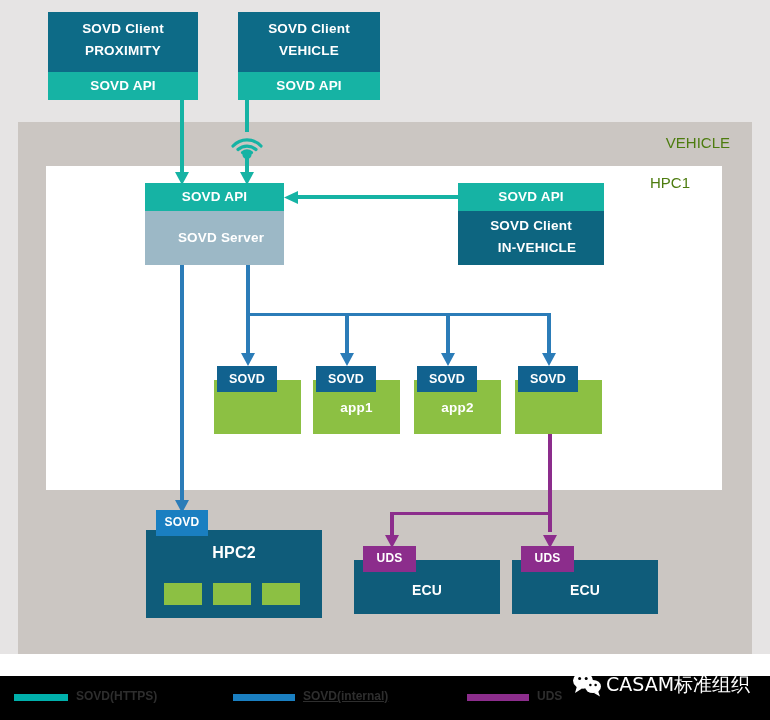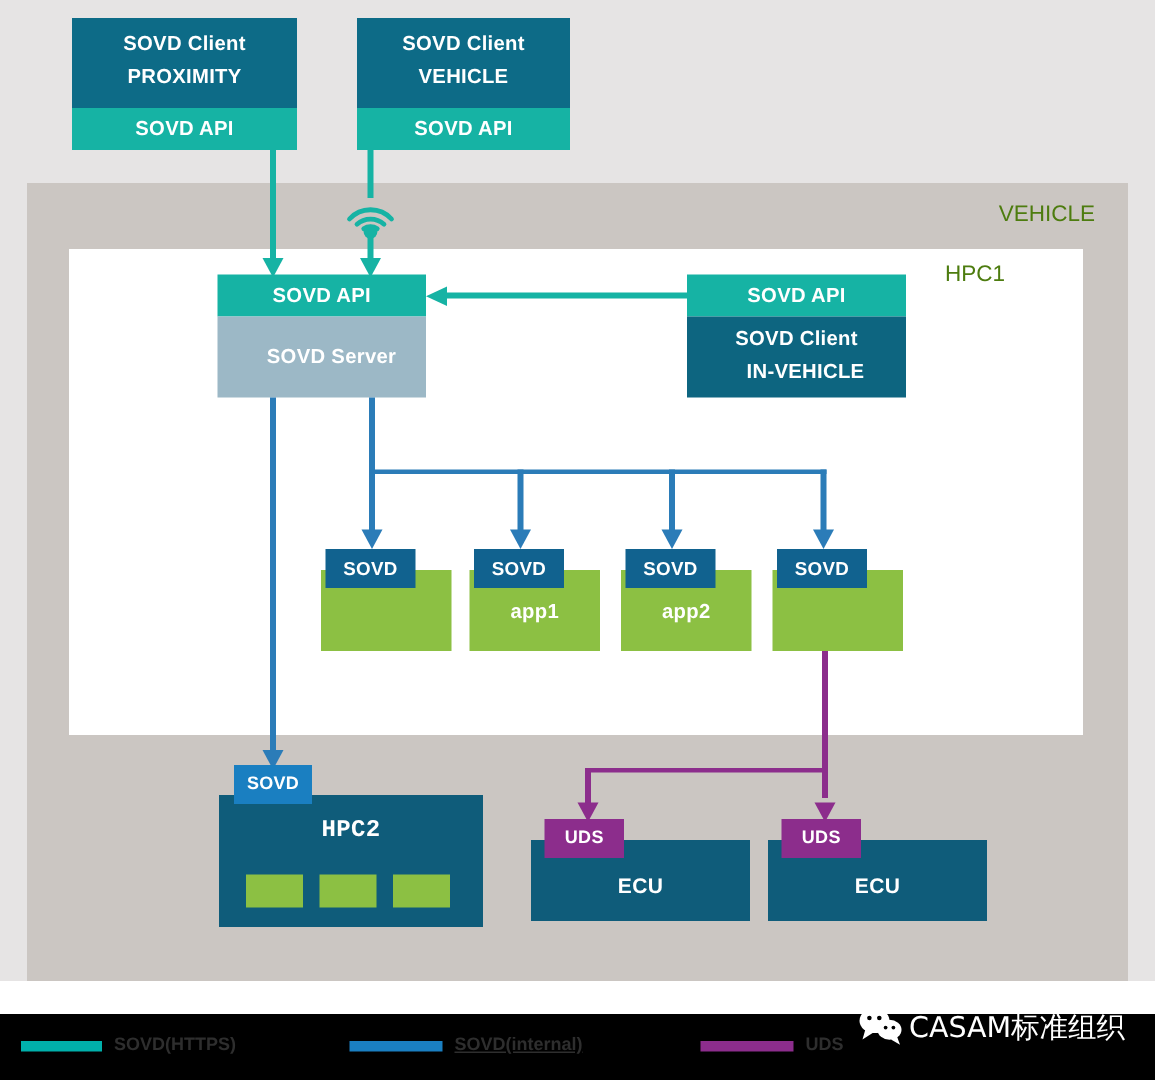--- a/index.html
+++ b/index.html
@@ -64,21 +64,21 @@
 <body>
 
 <div id="stage">
 
   <div class="box" id="vehicle" style="left:18px;top:122px;width:734px;height:532px;"></div>
 
   <div class="region-title" style="left:640px;top:134px;width:90px;font-size:15px;text-align:right;">VEHICLE</div>
 
   <div class="box" id="hpc1" style="left:46px;top:166px;width:676px;height:324px;"></div>
 
-  <div class="region-title" style="left:630px;top:174px;width:80px;font-size:15px;text-align:left;">HPC1</div>
+  <div class="region-title" style="left:630px;top:174px;width:80px;font-size:15px;text-align:center;">HPC1</div>
 
   <div class="box client-body" style="left:48px;top:12px;width:150px;height:60px;"></div>
   <div class="lbl" style="left:48px;top:18px;width:150px;height:22px;font-size:13.5px;">SOVD Client</div>
   <div class="lbl" style="left:48px;top:40px;width:150px;height:22px;font-size:13.5px;">PROXIMITY</div>
   <div class="box api-strip" style="left:48px;top:72px;width:150px;height:28px;"></div>
   <div class="lbl" style="left:48px;top:72px;width:150px;height:28px;font-size:13.5px;">SOVD API</div>
 
   <div class="box client-body" style="left:238px;top:12px;width:142px;height:60px;"></div>
   <div class="lbl" style="left:238px;top:18px;width:142px;height:22px;font-size:13.5px;">SOVD Client</div>
   <div class="lbl" style="left:238px;top:40px;width:142px;height:22px;font-size:13.5px;">VEHICLE</div>
@@ -169,21 +169,21 @@
   <div class="ln purple" style="left:390px;top:512px;width:162px;height:3px;"></div>
   <div class="ln purple" style="left:390px;top:512px;width:4px;height:28px;"></div>
   <svg class="arrowhead" style="left:384px;top:535px;width:16px;height:15px;" viewBox="0 0 16 15">
     <polygon points="1,0 15,0 8,13" fill="#8c2d8c"></polygon>
   </svg>
   <svg class="arrowhead" style="left:542px;top:535px;width:16px;height:15px;" viewBox="0 0 16 15">
     <polygon points="1,0 15,0 8,13" fill="#8c2d8c"></polygon>
   </svg>
 
   <div class="box hpc2-body" style="left:146px;top:530px;width:176px;height:88px;"></div>
-  <div class="lbl" style="left:146px;top:538px;width:176px;height:30px;font-size:16px;font-family:Liberation Mono, monospace;">HPC2</div>
+  <div class="lbl" style="left:146px;top:538px;width:176px;height:30px;font-size:16px;">HPC2</div>
   <div class="hpc2-cell" style="left:164px;top:583px;width:38px;height:22px;"></div>
   <div class="hpc2-cell" style="left:213px;top:583px;width:38px;height:22px;"></div>
   <div class="hpc2-cell" style="left:262px;top:583px;width:38px;height:22px;"></div>
   <div class="box sovd-tag-blue" style="left:156px;top:510px;width:52px;height:26px;"></div>
   <div class="lbl" style="left:156px;top:510px;width:52px;height:26px;font-size:12px;">SOVD</div>
 
   <div class="box ecu-body" style="left:354px;top:560px;width:146px;height:54px;"></div>
   <div class="lbl" style="left:354px;top:570px;width:146px;height:40px;font-size:14px;">ECU</div>
   <div class="box uds-tag" style="left:363px;top:546px;width:53px;height:26px;"></div>
   <div class="lbl" style="left:363px;top:546px;width:53px;height:26px;font-size:12px;">UDS</div>

